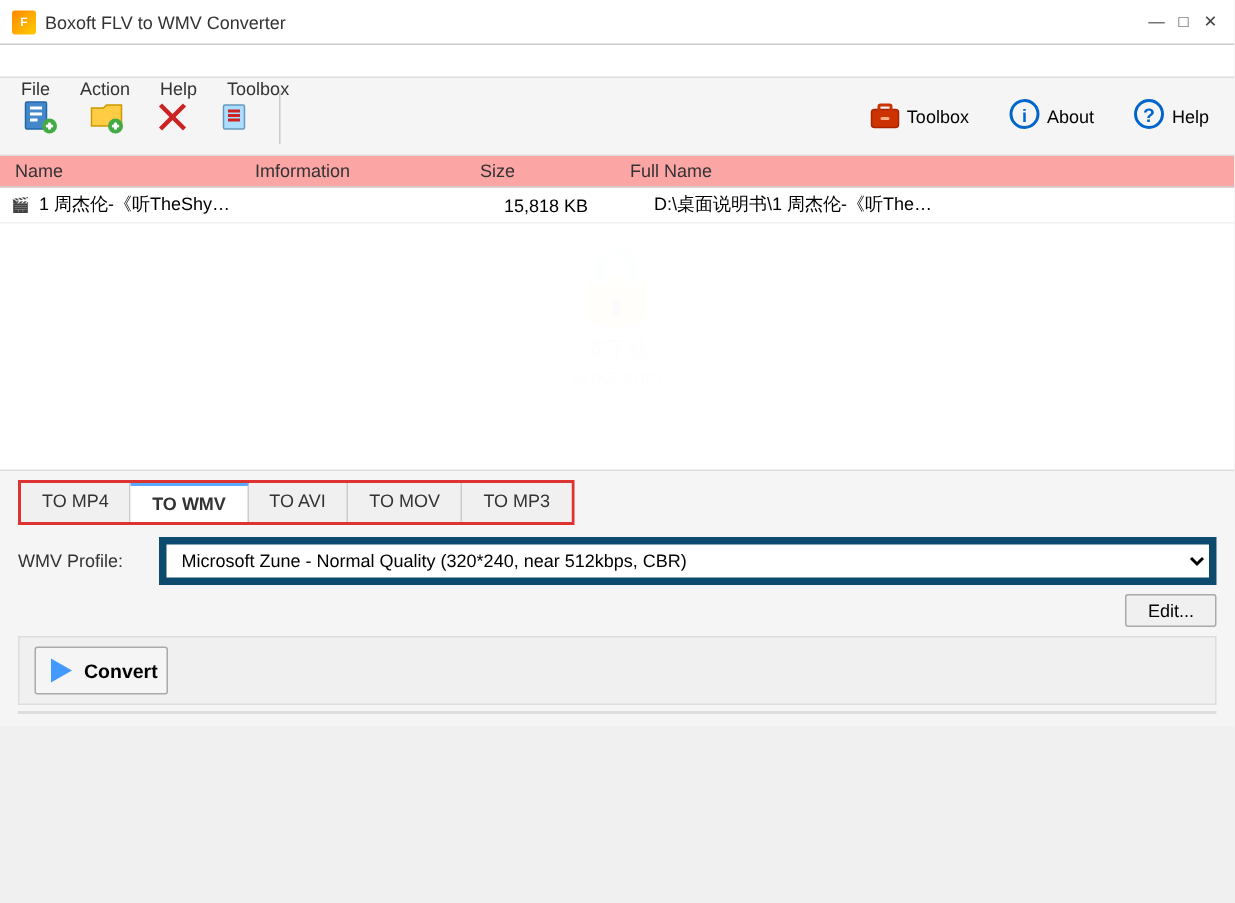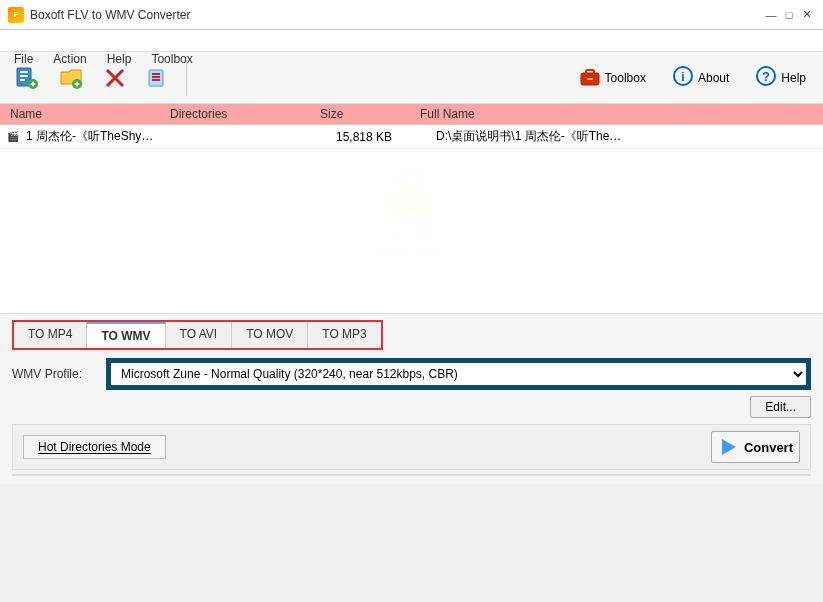--- a/index.html
+++ b/index.html
@@ -429,21 +429,21 @@
         </svg>
       </div>
       <span>Help</span>
     </div>
   </div>
 </div>
 
 <div class="file-list-area">
   <div class="file-list-header">
     <div class="col-name">Name</div>
-    <div class="col-info">Directories</div>
+    <div class="col-info">Imformation</div>
     <div class="col-size">Size</div>
     <div class="col-fullname">Full Name</div>
   </div>
   <div class="file-list-body">
     <div class="file-row">
       <span class="file-row-icon">🎬</span>
       <div class="col-name" style="padding-left:0;">1 周杰伦-《听TheShy…</div>
       <div class="col-info"></div>
       <div class="col-size">15,818 KB</div>
       <div class="col-fullname">D:\桌面说明书\1 周杰伦-《听The…</div>
@@ -477,21 +477,20 @@
         <option>WMV 8 - 256K (256x192, 256kbps)</option>
       </select>
     </div>
   </div>
 
   <div class="edit-btn-row">
     <button class="edit-btn">Edit...</button>
   </div>
 
   <div class="convert-row">
-    <button class="hot-dir-btn">Hot Directories Mode</button>
     <button class="convert-btn">
       <svg width="20" height="20" viewBox="0 0 20 20">
         <polygon points="4,2 18,10 4,18" fill="#4499ff"></polygon>
       </svg>
       <span>Convert</span>
     </button>
   </div>
 
   <div class="output-area">
     <div class="scrollbar-right">

